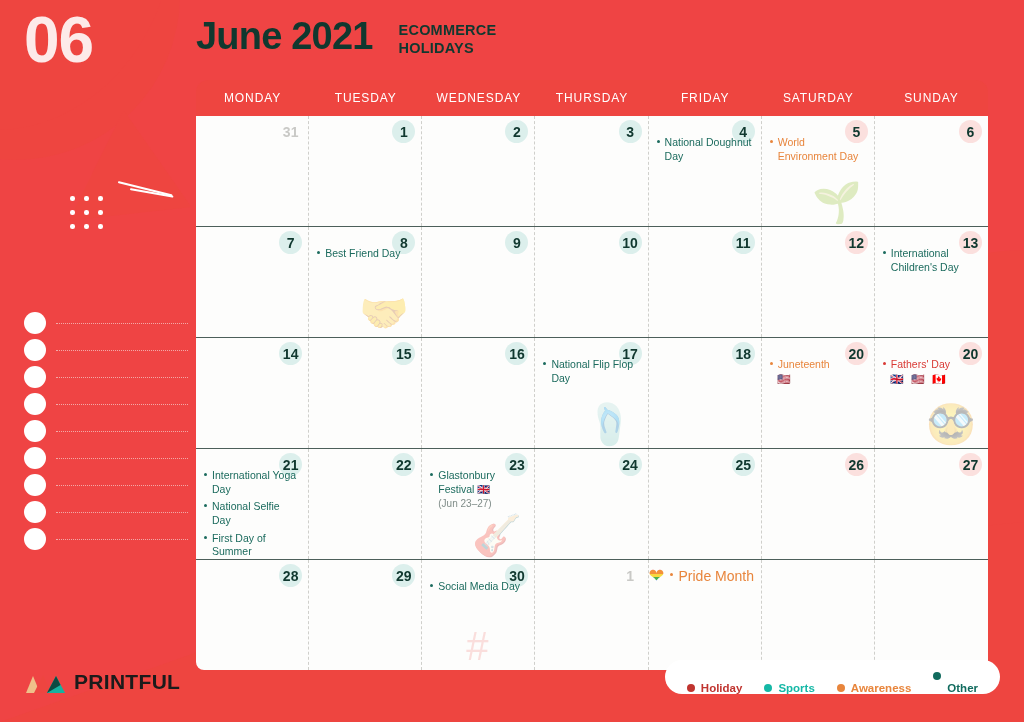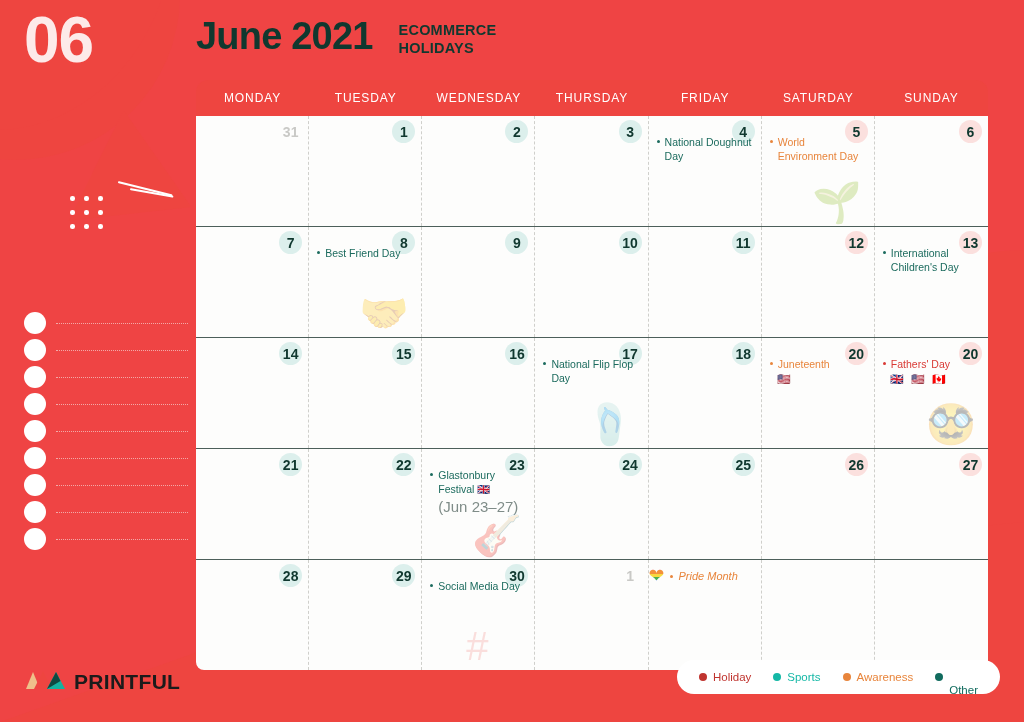--- a/index.html
+++ b/index.html
@@ -220,21 +220,21 @@
     width: 3px; height: 3px;
     border-radius: 50%;
     background: currentColor;
   }
   .ev-other   { color: #1C6B5E; }
   .ev-holiday { color: #D93A35; }
   .ev-aware   { color: #E8853C; }
   .ev-note {
     display: block;
     color: #7F8C88;
-    font-size: 15px;
+    font-size: 10px;
     margin-top: 1px;
   }
   .flags { font-size: 11px; letter-spacing: 2px; line-height: 1.4; }
 
   .watermark {
     position: absolute;
     right: 12px;
     bottom: 4px;
     font-size: 40px;
     color: #FADEDC;
@@ -249,61 +249,61 @@
     position: absolute;
     left: 0px; top: 6px;
     display: flex;
     align-items: center;
     gap: 6px;
     z-index: 5;
     white-space: nowrap;
   }
   .pride .heart { font-size: 19px; line-height: 1; }
   .pride .lbl {
-    font-size: 11px;
+    font-size: 14px;
     color: #E8853C;
     position: relative;
     padding-left: 8px;
-    font-style: italic;
   }
   .pride .lbl::before {
     content:"";
     position:absolute; left:0; top:5px;
     width:3px; height:3px; border-radius:50%;
     background:#E8853C;
   }
 
   
   .brand {
     position: absolute;
     left: 26px; bottom: 28px;
     display: flex;
-    align-items: flex-start;
+    align-items: flex-end;
     gap: 8px;
     z-index: 6;
   }
   .brand-mark { display: block; }
   .brand-name {
     font-size: 21px;
     font-weight: bold;
     color: #1B1B1B;
     letter-spacing: 0.3px;
   }
 
   .legend {
     position: absolute;
     right: 24px; bottom: 28px;
     background: #FFFFFF;
     border-radius: 17px;
     height: 34px;
     display: flex;
-    align-items: center;
+    align-items: flex-end;
     gap: 22px;
     padding: 0 22px;
     z-index: 6;
+    font-weight: bold;
   }
   .legend-item {
     display: flex;
     align-items: center;
     gap: 6px;
     font-size: 11.5px;
   }
   .legend-dot {
     width: 8px; height: 8px; border-radius: 50%;
     display: inline-block;
@@ -496,20 +496,25 @@
             <div class="daynum weekend-pill">20</div>
             <div class="events">
               <div class="event ev-holiday"><span>Fathers' Day</span><span class="flags" style="display: block;">🇬🇧 🇺🇸 🇨🇦</span></div>
             </div>
             <div class="watermark" style="opacity: 0.3;">🥸</div>
           </div>
         </div>
         <div class="week">
           <div class="day">
             <div class="daynum weekday-pill">21</div>
+            <div class="events">
+              <div class="event ev-other"><span>International Yoga Day</span></div>
+              <div class="event ev-other"><span>National Selfie Day</span></div>
+              <div class="event ev-other"><span>First Day of Summer</span></div>
+            </div>
           </div>
           <div class="day">
             <div class="daynum weekday-pill">22</div>
             <div class="events"></div>
           </div>
           <div class="day">
             <div class="daynum weekday-pill">23</div>
             <div class="events">
               <div class="event ev-other"><span>Glastonbury Festival</span><span> 🇬🇧</span><span class="ev-note">(Jun 23–27)</span></div>
             </div>

